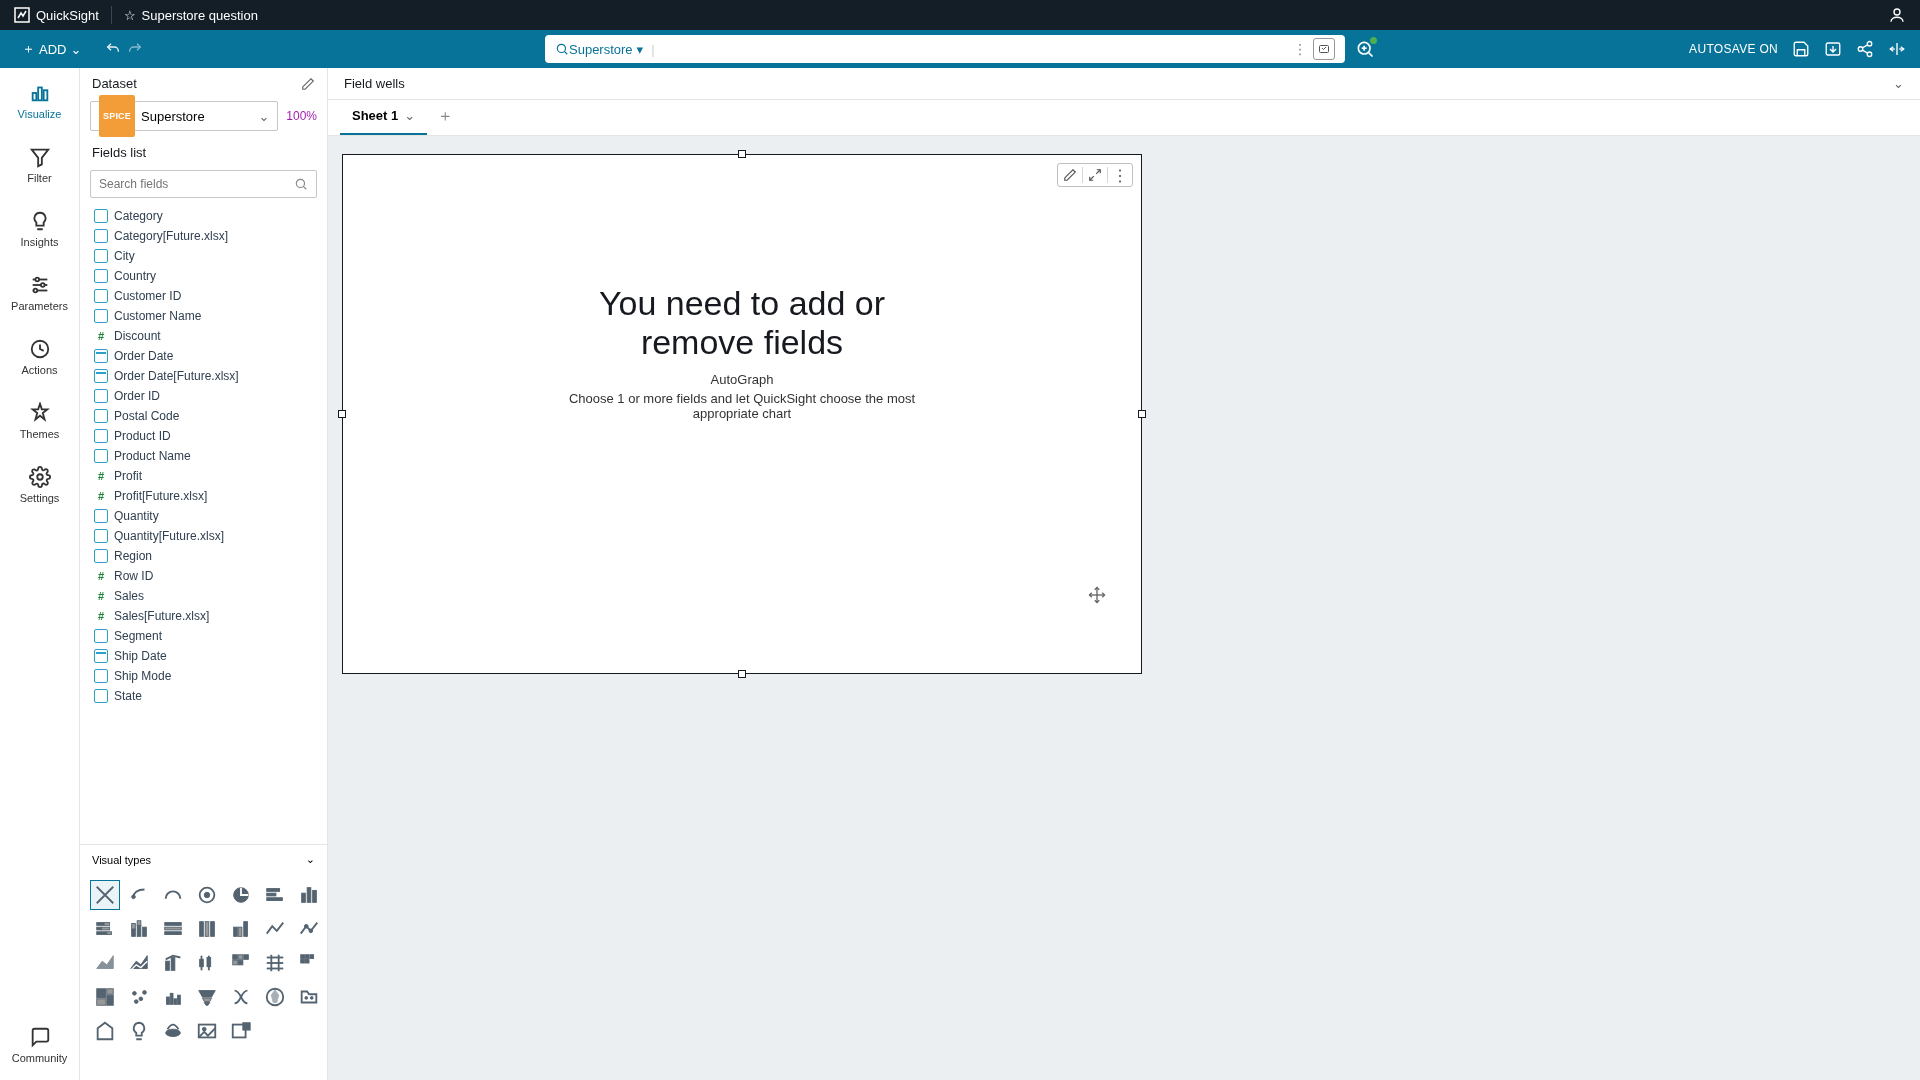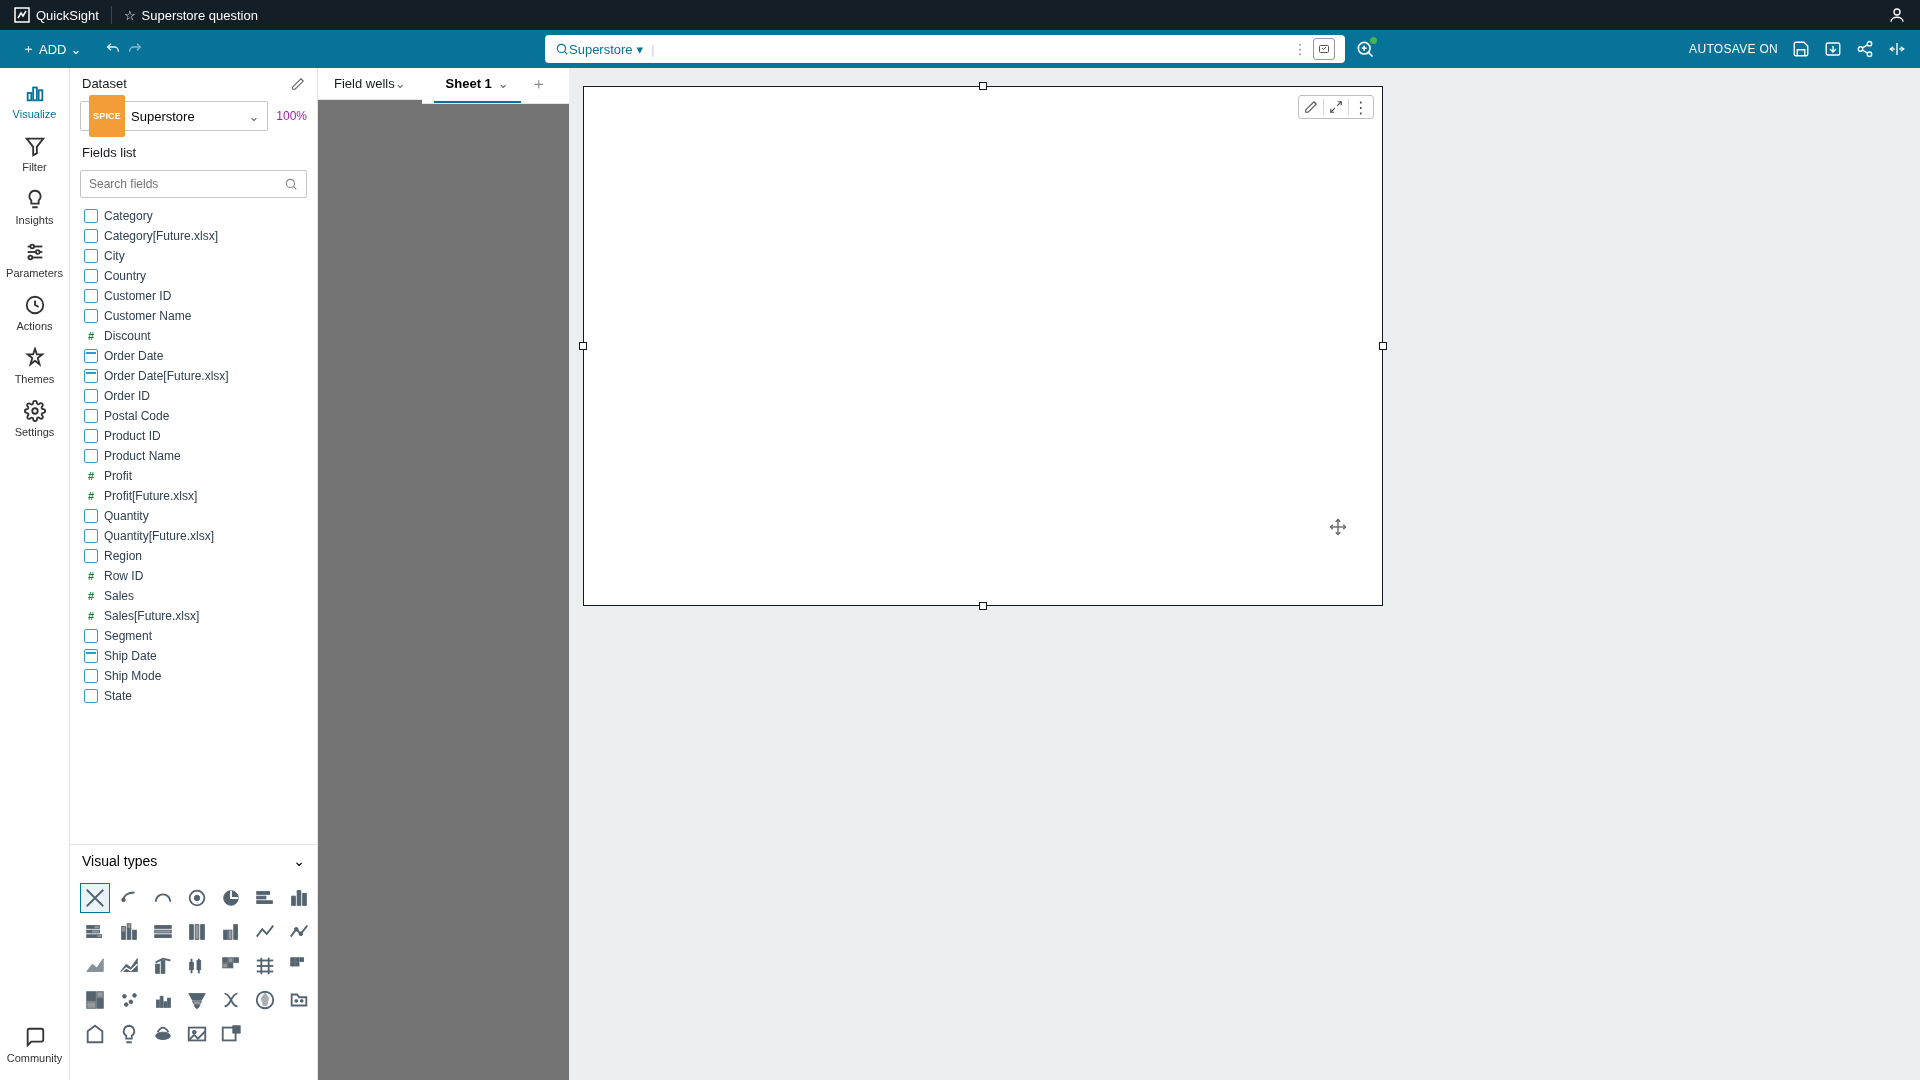--- a/index.html
+++ b/index.html
@@ -27,21 +27,21 @@
 .actionbar .zoom-btn { margin-left: 10px; position: relative; color: #fff; }
 .actionbar .zoom-btn .dot { position: absolute; top: -2px; right: -2px; width: 7px; height: 7px; background: #4CAF50; border-radius: 50%; }
 .actionbar .right { margin-left: auto; display: flex; align-items: center; gap: 14px; }
 .actionbar .right .autosave { letter-spacing: 0.3px; font-size: 12px; }
 .actionbar .right .ico { width: 18px; height: 18px; cursor: pointer; }
 
 
 .main { display: flex; height: calc(100% - 68px); }
 
 
-.rail { width: 70px; background: #fff; border-right: 1px solid #e5e5e5; display: flex; flex-direction: column; align-items: center; padding-top: 10px; gap: 7px; }
+.rail { width: 80px; background: #fff; border-right: 1px solid #e5e5e5; display: flex; flex-direction: column; align-items: center; padding-top: 10px; gap: 18px; }
 .rail .rail-item { display: flex; flex-direction: column; align-items: center; gap: 4px; font-size: 11px; color: #333; cursor: pointer; padding: 4px 0; width: 100%; }
 .rail .rail-item.active { color: #077398; }
 .rail .rail-item svg { width: 22px; height: 22px; }
 .rail .rail-spacer { flex: 1; }
 
 
 .panel { width: 248px; background: #fff; border-right: 1px solid #e5e5e5; display: flex; flex-direction: column; }
 .panel .section-head { padding: 8px 12px 4px; font-size: 13px; color: #16191f; display: flex; align-items: center; justify-content: space-between; }
 .panel .dataset-row { display: flex; align-items: center; padding: 6px 10px; gap: 8px; }
 .panel .dataset-select { flex: 1; height: 30px; border: 1px solid #c6c6c6; border-radius: 2px; display: flex; align-items: center; padding: 0 8px; font-size: 13px; background: #fff; cursor: pointer; }
@@ -57,28 +57,28 @@
 .panel .fields-scroll::-webkit-scrollbar-thumb { background: #c2c2c2; border-radius: 0; }
 .panel .fields-scroll::-webkit-scrollbar-button { height: 14px; background: #e4e4e4; }
 .field-row { display: flex; padding: 3px 14px; font-size: 12px; color: #304050; cursor: grab; }
 .field-row .ficon { width: 14px; height: 14px; margin-right: 6px; flex-shrink: 0; }
 .ficon.dim { border: 1.5px solid #2ca0c8; border-radius: 2px; }
 .ficon.measure { color: #1e8438; display: flex; align-items: center; justify-content: center; font-size: 11px; font-weight: 700; }
 .ficon.date { background: #fff; border: 1.5px solid #2ca0c8; border-radius: 2px; position: relative; }
 .ficon.date::before { content: ''; position: absolute; top: 2px; left: 1px; right: 1px; height: 1.5px; background: #2ca0c8; }
 
 
-.visual-types-head { padding: 8px 12px; font-size: 14px; border-top: 1px solid #e5e5e5; display: flex; justify-content: space-between; align-items: center; }
+.visual-types-head { padding: 8px 12px; font-size: 11px; border-top: 1px solid #e5e5e5; display: flex; justify-content: space-between; align-items: center; }
 .viz-grid { padding: 6px 10px 12px; display: grid; grid-template-columns: repeat(7, 30px); gap: 4px; }
 .viz-cell { width: 30px; height: 30px; display: flex; align-items: center; justify-content: center; border: 1px solid transparent; cursor: pointer; color: #546370; }
 .viz-cell.selected { border-color: #077398; background: #eaf4f8; }
 .viz-cell svg { width: 22px; height: 22px; }
 
 
-.canvas-area { flex: 1; display: flex; flex-direction: row; background: #737373; position: relative; }
+.canvas-area { flex: 1; display: flex; flex-direction: column; background: #b91c1c; position: relative; }
 .field-wells { height: 32px; background: #fff; border-bottom: 1px solid #e5e5e5; display: flex; align-items: center; padding: 0 16px; font-size: 13px; color: #16191f; }
 .field-wells .chev-right { margin-left: auto; color: #666; }
 .sheet-tabs { height: 36px; background: #fff; border-bottom: 1px solid #e5e5e5; display: flex; align-items: flex-end; padding: 0 12px; }
 .sheet-tab { padding: 8px 12px 10px; font-size: 13px; font-weight: 700; border-bottom: 2px solid #077398; display: flex; align-items: center; gap: 6px; cursor: pointer; }
 .sheet-tab .chev { font-weight: 400; color: #666; }
 .sheet-add { padding: 8px 10px; color: #888; cursor: pointer; font-size: 16px; }
 
 .sheet-body { flex: 1; position: relative; background: #eceff1; }
 .visual-frame { position: absolute; top: 18px; left: 14px; width: 800px; height: 520px; background: #fff; border: 1px solid #16191f; }
 .visual-frame .handle { position: absolute; width: 8px; height: 8px; background: #fff; border: 1px solid #16191f; }
@@ -649,20 +649,25 @@
             <svg width="14" height="14" viewBox="0 0 24 24" fill="none" stroke="#555" stroke-width="2">
                 <polyline points="15 3 21 3 21 9"></polyline>
                 <polyline points="9 21 3 21 3 15"></polyline>
                 <line x1="21" y1="3" x2="14" y2="10"></line>
                 <line x1="3" y1="21" x2="10" y2="14"></line>
               </svg>
           </div>
           <div class="sep"></div>
           <div class="tb-btn">⋮</div>
         </div>
+        <div class="visual-empty">
+          <h2>You need to add or remove fields</h2>
+          <div class="sub1">AutoGraph</div>
+          <div class="sub2">Choose 1 or more fields and let QuickSight choose the most appropriate chart</div>
+        </div>
       </div>
       <svg class="move-cursor" width="18" height="18" viewBox="0 0 24 24" fill="none" stroke="#666" stroke-width="1.8">
           <polyline points="5 9 2 12 5 15"></polyline>
           <polyline points="9 5 12 2 15 5"></polyline>
           <polyline points="15 19 12 22 9 19"></polyline>
           <polyline points="19 9 22 12 19 15"></polyline>
           <line x1="2" y1="12" x2="22" y2="12"></line>
           <line x1="12" y1="2" x2="12" y2="22"></line>
         </svg>
     </div>

